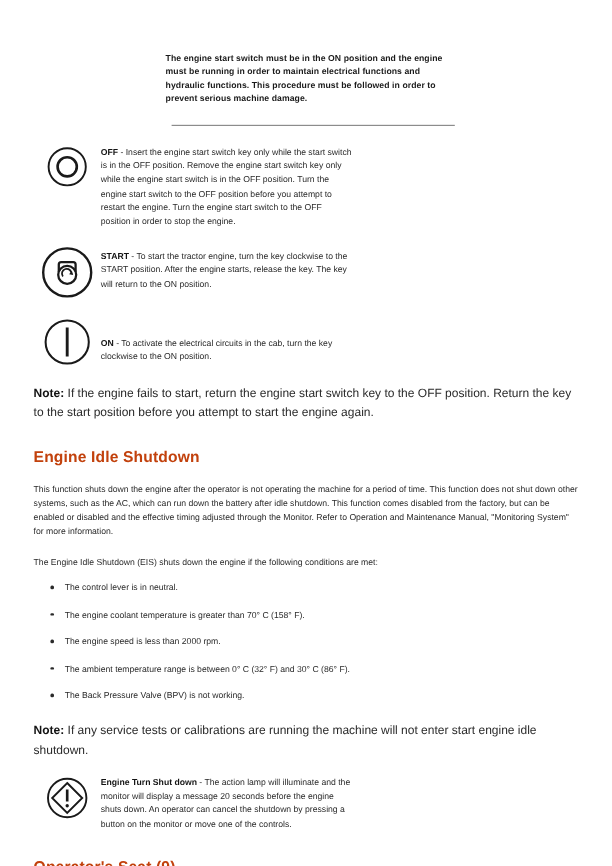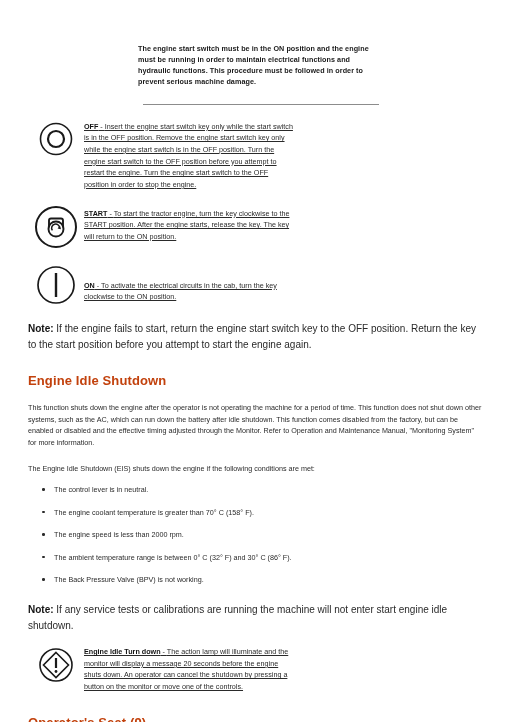--- a/index.html
+++ b/index.html
@@ -63,21 +63,20 @@
     display: flex;
     justify-content: center;
     padding-top: 2px;
   }
   .icon-cell.pad-top-2 { padding-top: 1px; }
   .row-text {
     font-size: 7.2px;
     line-height: 1.62;
     width: 210px;
     color: #2a2a2a;
-    text-decoration: underline;
   }
   .row-text b { color: #131313; }
 
   .row-off { margin-top: 16px; }
   .row-on  { margin-top: 14px; }
   .row-start { margin-top: 12px; }
   .row-eis { margin-top: 12px; }
 
   .row-on .row-text { padding-top: 17px; }
   .row-start .row-text { padding-top: 5px; }
@@ -232,21 +231,21 @@
       <span>
         <svg width="36" height="36" viewBox="0 0 36 36">
           <circle cx="18" cy="18" r="16" fill="none" stroke="#1a1a1a" stroke-width="1.6"></circle>
           <path d="M18 5.5 L30.5 18 L18 30.5 L5.5 18 Z" fill="none" stroke="#1a1a1a" stroke-width="1.6"></path>
           <line x1="18" y1="11" x2="18" y2="21" stroke="#1a1a1a" stroke-width="2.2"></line>
           <circle cx="18" cy="24.5" r="1.4" fill="#1a1a1a"></circle>
         </svg>
       </span>
     </div>
     <div class="row-text">
-      <b>Engine Idle Turn down</b><span> - </span><span>The action lamp will illuminate and the monitor will display a message 20 seconds before the engine shuts down. An operator can cancel the shutdown by pressing a button on the monitor or move one of the controls.</span>
+      <b>Engine Turn Shut down</b><span> - </span><span>The action lamp will illuminate and the monitor will display a message 20 seconds before the engine shuts down. An operator can cancel the shutdown by pressing a button on the monitor or move one of the controls.</span>
     </div>
   </div>
 
   <h2 class="section-head tight">Operator's Seat (9)</h2>
 
   <div class="page-number">1386</div>
 
 </div>
 
 </body></html>

